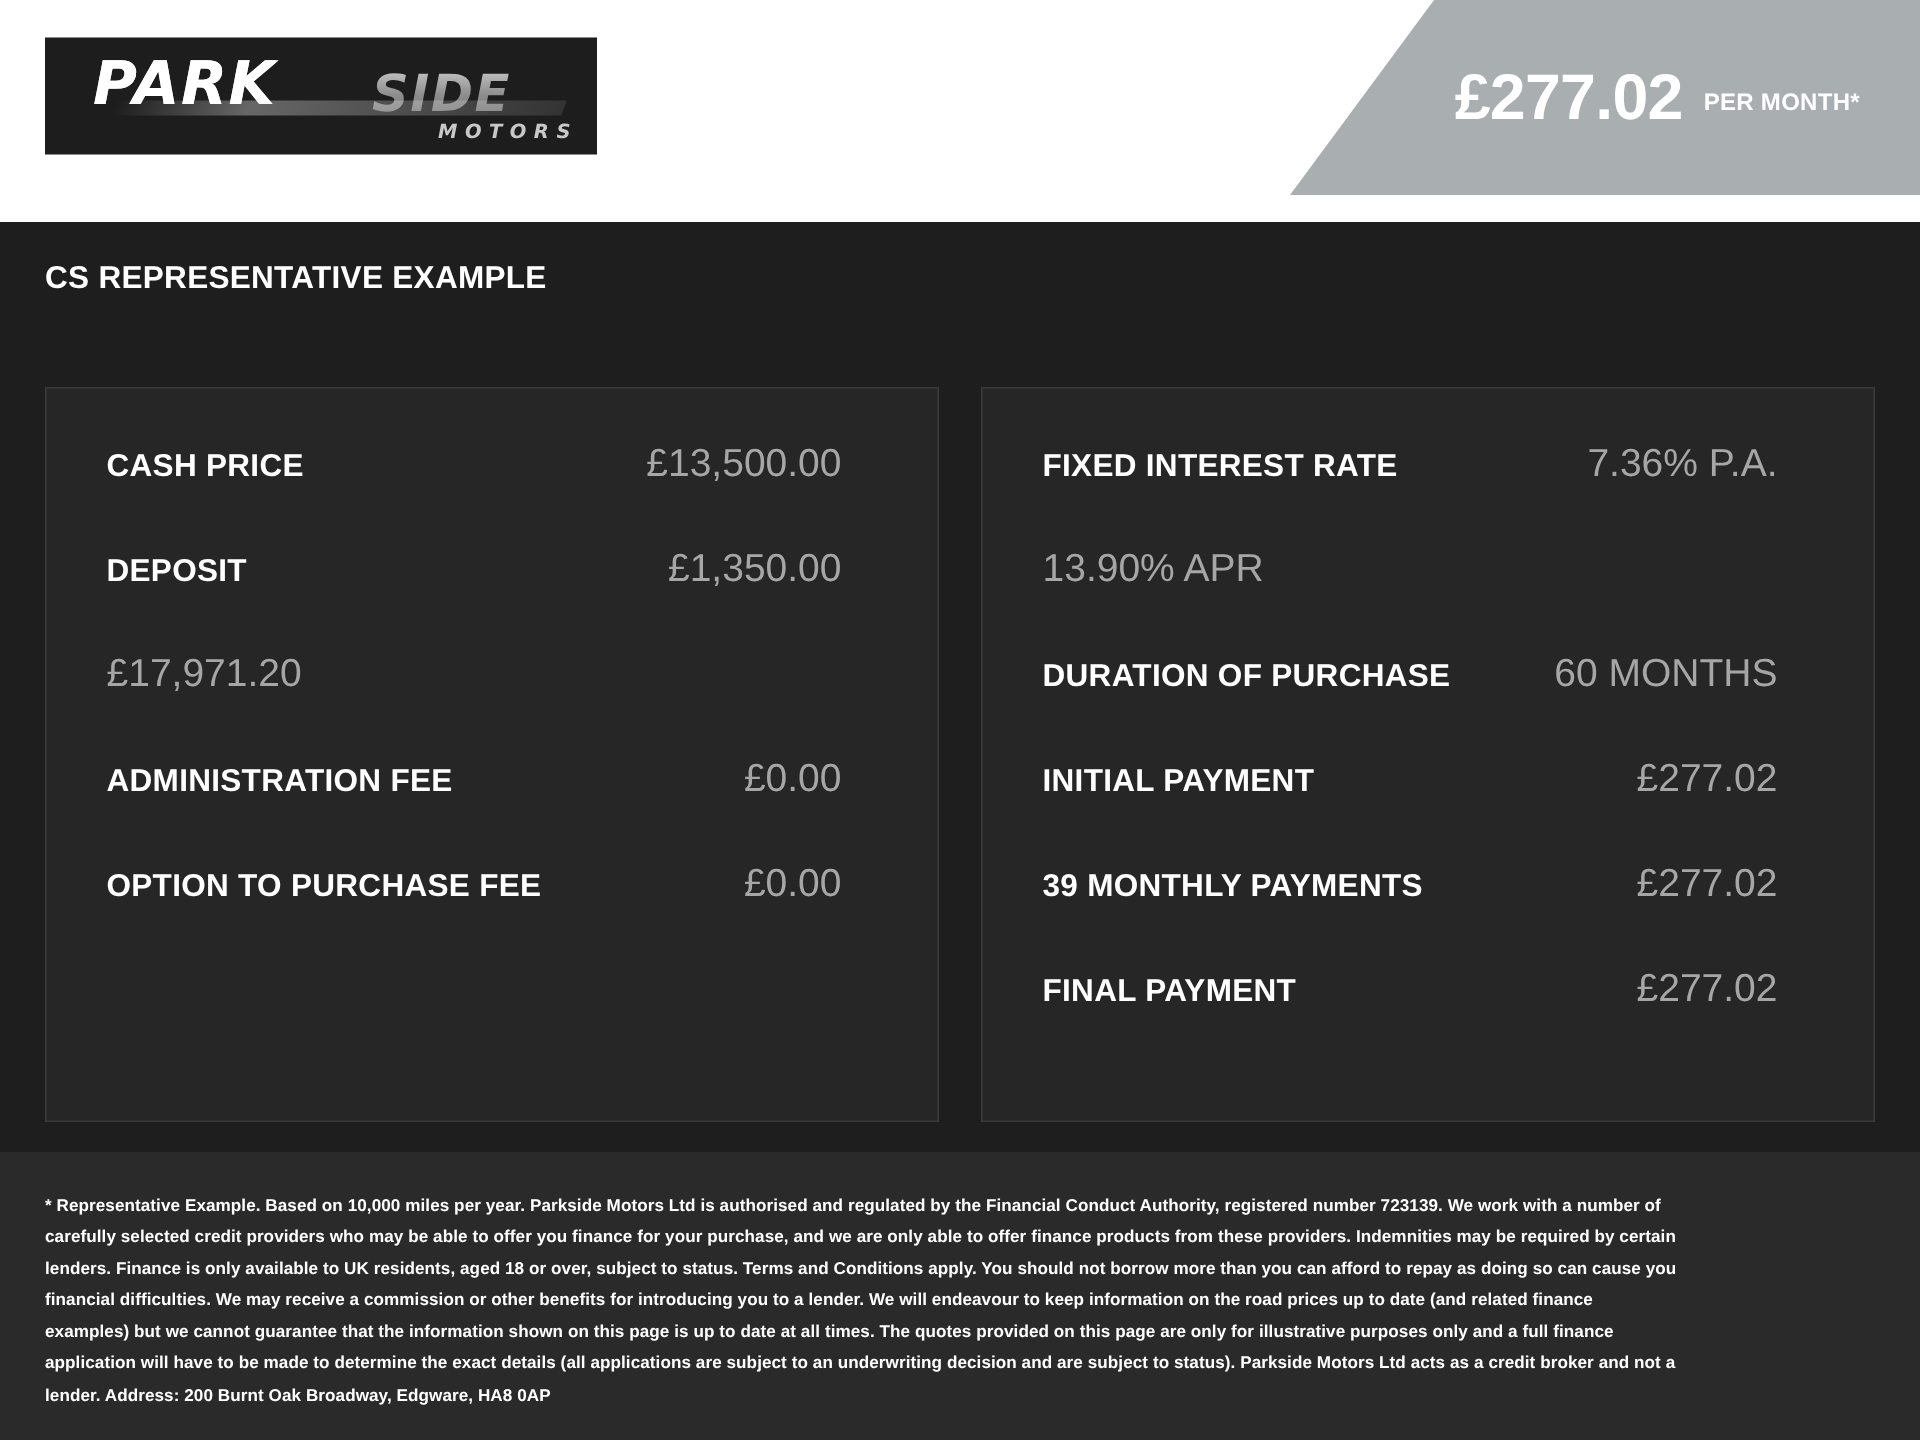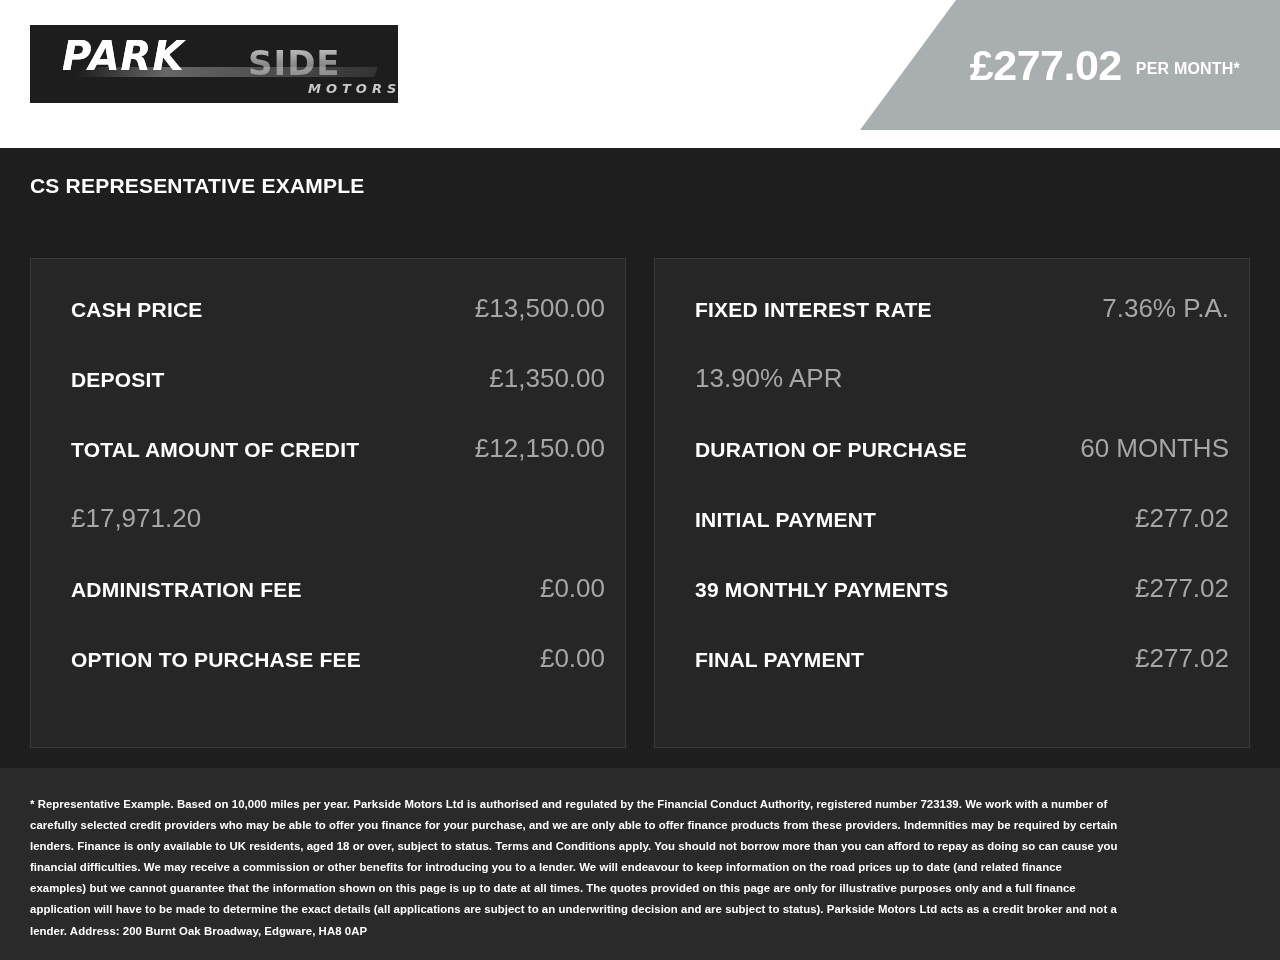--- a/index.html
+++ b/index.html
@@ -68,29 +68,30 @@
     -webkit-background-clip: text;
     background-clip: text;
     text-shadow: 0 0 0 #fff;
   }
   .logo-side {
     position: absolute;
     left: 218px; top: 18px;
     font-family: "DejaVu Sans", sans-serif;
     font-size: 34px;
     font-weight: bold;
+    font-style: italic;
     letter-spacing: 1px;
     color: transparent;
     background: linear-gradient(180deg,#cfcfcf 0%, #8e8e8e 50%, #6b6b6b 100%);
     -webkit-background-clip: text;
     background-clip: text;
   }
   .logo-motors {
     position: absolute;
-    left: 278px; top: 56px;
+    left: 262px; top: 56px;
     font-family: "DejaVu Sans", sans-serif;
     font-size: 13px;
     font-weight: bold;
     font-style: italic;
     letter-spacing: 5px;
     color: #c8c8c8;
   }
   .logo-swoosh {
     position: absolute;
     left: 46px; top: 42px;
@@ -119,21 +120,21 @@
     position: absolute;
     left: 30px; top: 110px;
     width: 1220px;
     display: flex;
     gap: 28px;
   }
   .card {
     width: 596px;
     background: #262626;
     border: 1px solid #3a3a3a;
-    padding: 34px 20px 34px 40px;
+    padding: 34px 64px 34px 40px;
   }
   .row {
     display: flex;
     align-items: baseline;
     justify-content: space-between;
     height: 70px;
   }
   .row-label {
     font-size: 21px;
     font-weight: 700;
@@ -194,24 +195,20 @@
     <div class="card">
       <div class="row">
         <span class="row-label">CASH PRICE</span>
         <span class="row-value">£13,500.00</span>
       </div>
       <div class="row">
         <span class="row-label">DEPOSIT</span>
         <span class="row-value">£1,350.00</span>
       </div>
       <div class="row">
-        <span class="row-label">TOTAL AMOUNT OF CREDIT</span>
-        <span class="row-value">£12,150.00</span>
-      </div>
-      <div class="row">
         <span class="row-value">£17,971.20</span>
       </div>
       <div class="row">
         <span class="row-label">ADMINISTRATION FEE</span>
         <span class="row-value">£0.00</span>
       </div>
       <div class="row">
         <span class="row-label">OPTION TO PURCHASE FEE</span>
         <span class="row-value">£0.00</span>
       </div>

